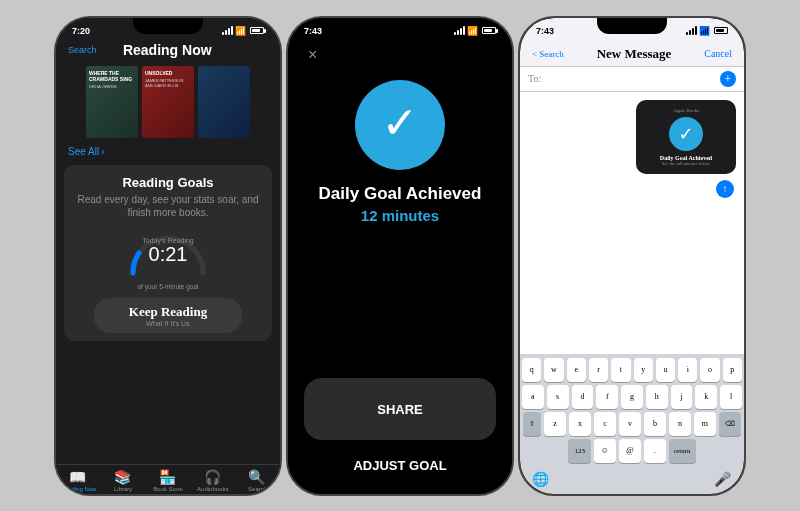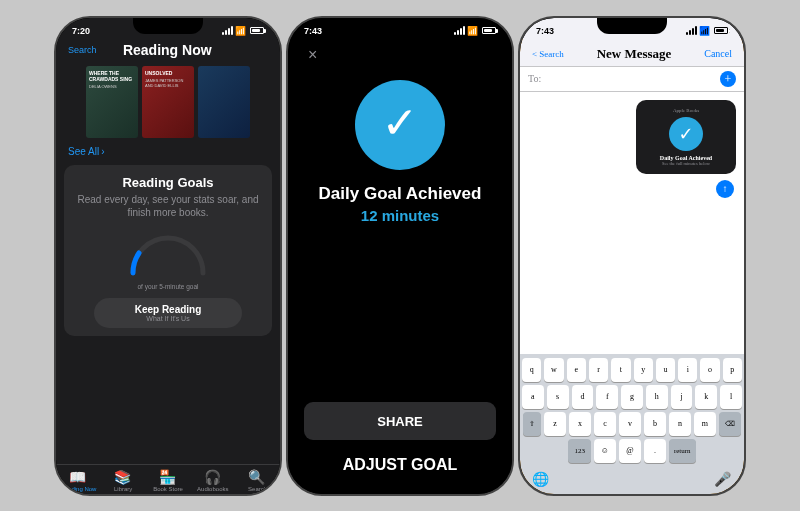--- a/index.html
+++ b/index.html
@@ -224,23 +224,24 @@
       background: #3a3a3c;
       border-radius: 16px;
       padding: 6px 12px;
       margin: 8px auto 0;
       display: block;
       width: 80%;
       text-align: center;
     }
     .keep-reading-label {
       color: #fff;
-      font-size: 10px;
+      font-size: 13px;
       font-weight: 600;
       display: block;
+      font-family: Liberation Serif, serif;
     }
     .keep-reading-sub {
       color: #8e8e93;
       font-size: 7px;
       display: block;
     }
 
     
     .tab-bar {
       display: flex;
@@ -320,41 +321,41 @@
     }
     .daily-goal-desc {
       color: #8e8e93;
       font-size: 10px;
       text-align: center;
       margin-top: 10px;
       line-height: 1.5;
     }
     .share-btn {
       background: #2c2c2e;
-      border-radius: 9px;
-      padding: 10px;
+      border-radius: 18px;
+      padding: 22px;
       width: 100%;
       text-align: center;
       margin-top: auto;
       margin-bottom: 8px;
     }
     .share-label {
       color: #fff;
       font-size: 13px;
       font-weight: 600;
     }
     .adjust-goal-btn {
       text-align: center;
       padding: 8px;
       width: 100%;
       margin-bottom: 12px;
     }
     .adjust-goal-label {
       color: #fff;
-      font-size: 16px;
+      font-size: 13px;
       font-weight: 600;
       margin-top: 17px;
     }
 
     
     .phone3-content {
       flex: 1;
       background: #a16207;
       display: flex;
       flex-direction: column;
@@ -630,20 +631,24 @@
           <div class="reading-goals-title">Reading Goals</div>
           <div class="reading-goals-subtitle">Read every day, see your stats soar, and<br>finish more books.</div>
 
           <div class="gauge-container">
             <svg class="gauge-svg" viewBox="0 0 90 52">
 
               <path d="M 10 46 A 35 35 0 0 1 80 46" fill="none" stroke="#3a3a3c" stroke-width="5" stroke-linecap="round"></path>
 
               <path d="M 10 46 A 35 35 0 0 1 16 26" fill="none" stroke="#007aff" stroke-width="5" stroke-linecap="round"></path>
             </svg>
+            <div class="gauge-label">
+              <span class="today-reading-text">Today's Reading</span>
+              <span class="time-display">0:21</span>
+            </div>
           </div>
           <div class="goal-text">of your 5-minute goal</div>
 
           <div class="keep-reading-btn">
             <span class="keep-reading-label">Keep Reading</span>
             <span class="keep-reading-sub">What If It's Us</span>
           </div>
         </div>
 
         <div style="flex:1"></div>

